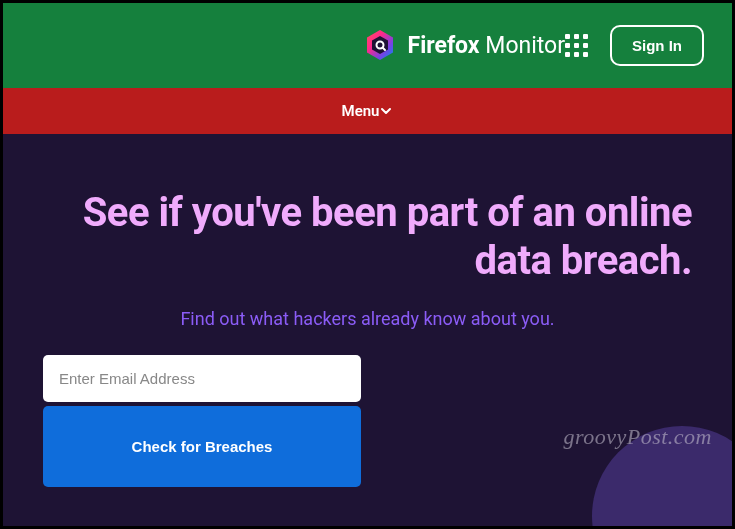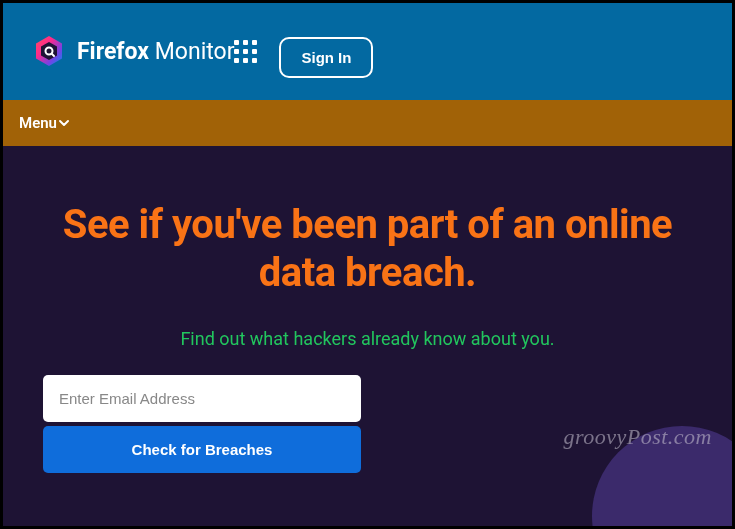--- a/index.html
+++ b/index.html
@@ -13,23 +13,23 @@
       color: #ffffff;
       width: 735px;
       height: 529px;
       overflow: hidden;
       position: relative;
       border: 3px solid #000;
     }
     .header {
       display: flex;
       align-items: center;
-      justify-content: flex-start;
+      justify-content: flex-end;
       padding: 22px 28px 22px 28px;
-      background: #0369a1;
+      background: #15803d;
     }
     .logo-area {
       display: flex;
       align-items: center;
       gap: 10px;
     }
     .logo-icon {
       width: 36px;
       height: 36px;
       position: relative;
@@ -62,28 +62,27 @@
     }
     .signin-btn {
       background: transparent;
       border: 2px solid #ffffff;
       color: #ffffff;
       padding: 10px 20px;
       border-radius: 10px;
       font-size: 15px;
       font-weight: 600;
       cursor: pointer;
-      margin-top: 12px;
     }
     .menu-bar {
       display: flex;
       align-items: center;
-      justify-content: flex-start;
-      padding: 14px 16px;
-      background: #a16207;
+      justify-content: center;
+      padding: 14px 24px;
+      background: #b91c1c;
       cursor: pointer;
     }
     .menu-label {
       font-size: 15px;
       font-weight: 600;
       color: #ffffff;
     }
     .chevron-down {
       width: 14px;
       height: 14px;
@@ -92,29 +91,30 @@
       justify-content: center;
     }
     .main-content {
       padding: 55px 40px 0 40px;
       text-align: center;
     }
     .hero-title {
       font-size: 40px;
       font-weight: 700;
       line-height: 1.2;
-      color: #f97316;
-      margin-bottom: 29px;
+      color: #f0abfc;
+      margin-bottom: 21px;
       letter-spacing: -0.5px;
+      text-align: right;
     }
     .hero-subtitle {
       font-size: 18px;
       font-weight: 400;
       line-height: 1.4;
-      color: #22c55e;
+      color: #8b5cf6;
       margin-bottom: 24px;
     }
     .form-area {
       display: flex;
       flex-direction: column;
       align-items: flex-start;
       gap: 4px;
     }
     .email-input {
       width: 318px;
@@ -124,21 +124,21 @@
       font-size: 15px;
       color: #333;
       background: #ffffff;
       outline: none;
     }
     .email-input::placeholder {
       color: #888;
     }
     .check-btn {
       width: 318px;
-      padding: 15px 16px;
+      padding: 32px 16px;
       background: #0f6ddb;
       border: none;
       border-radius: 5px;
       color: #ffffff;
       font-size: 15px;
       font-weight: 600;
       cursor: pointer;
     }
     .footer-text {
       font-size: 12px;

